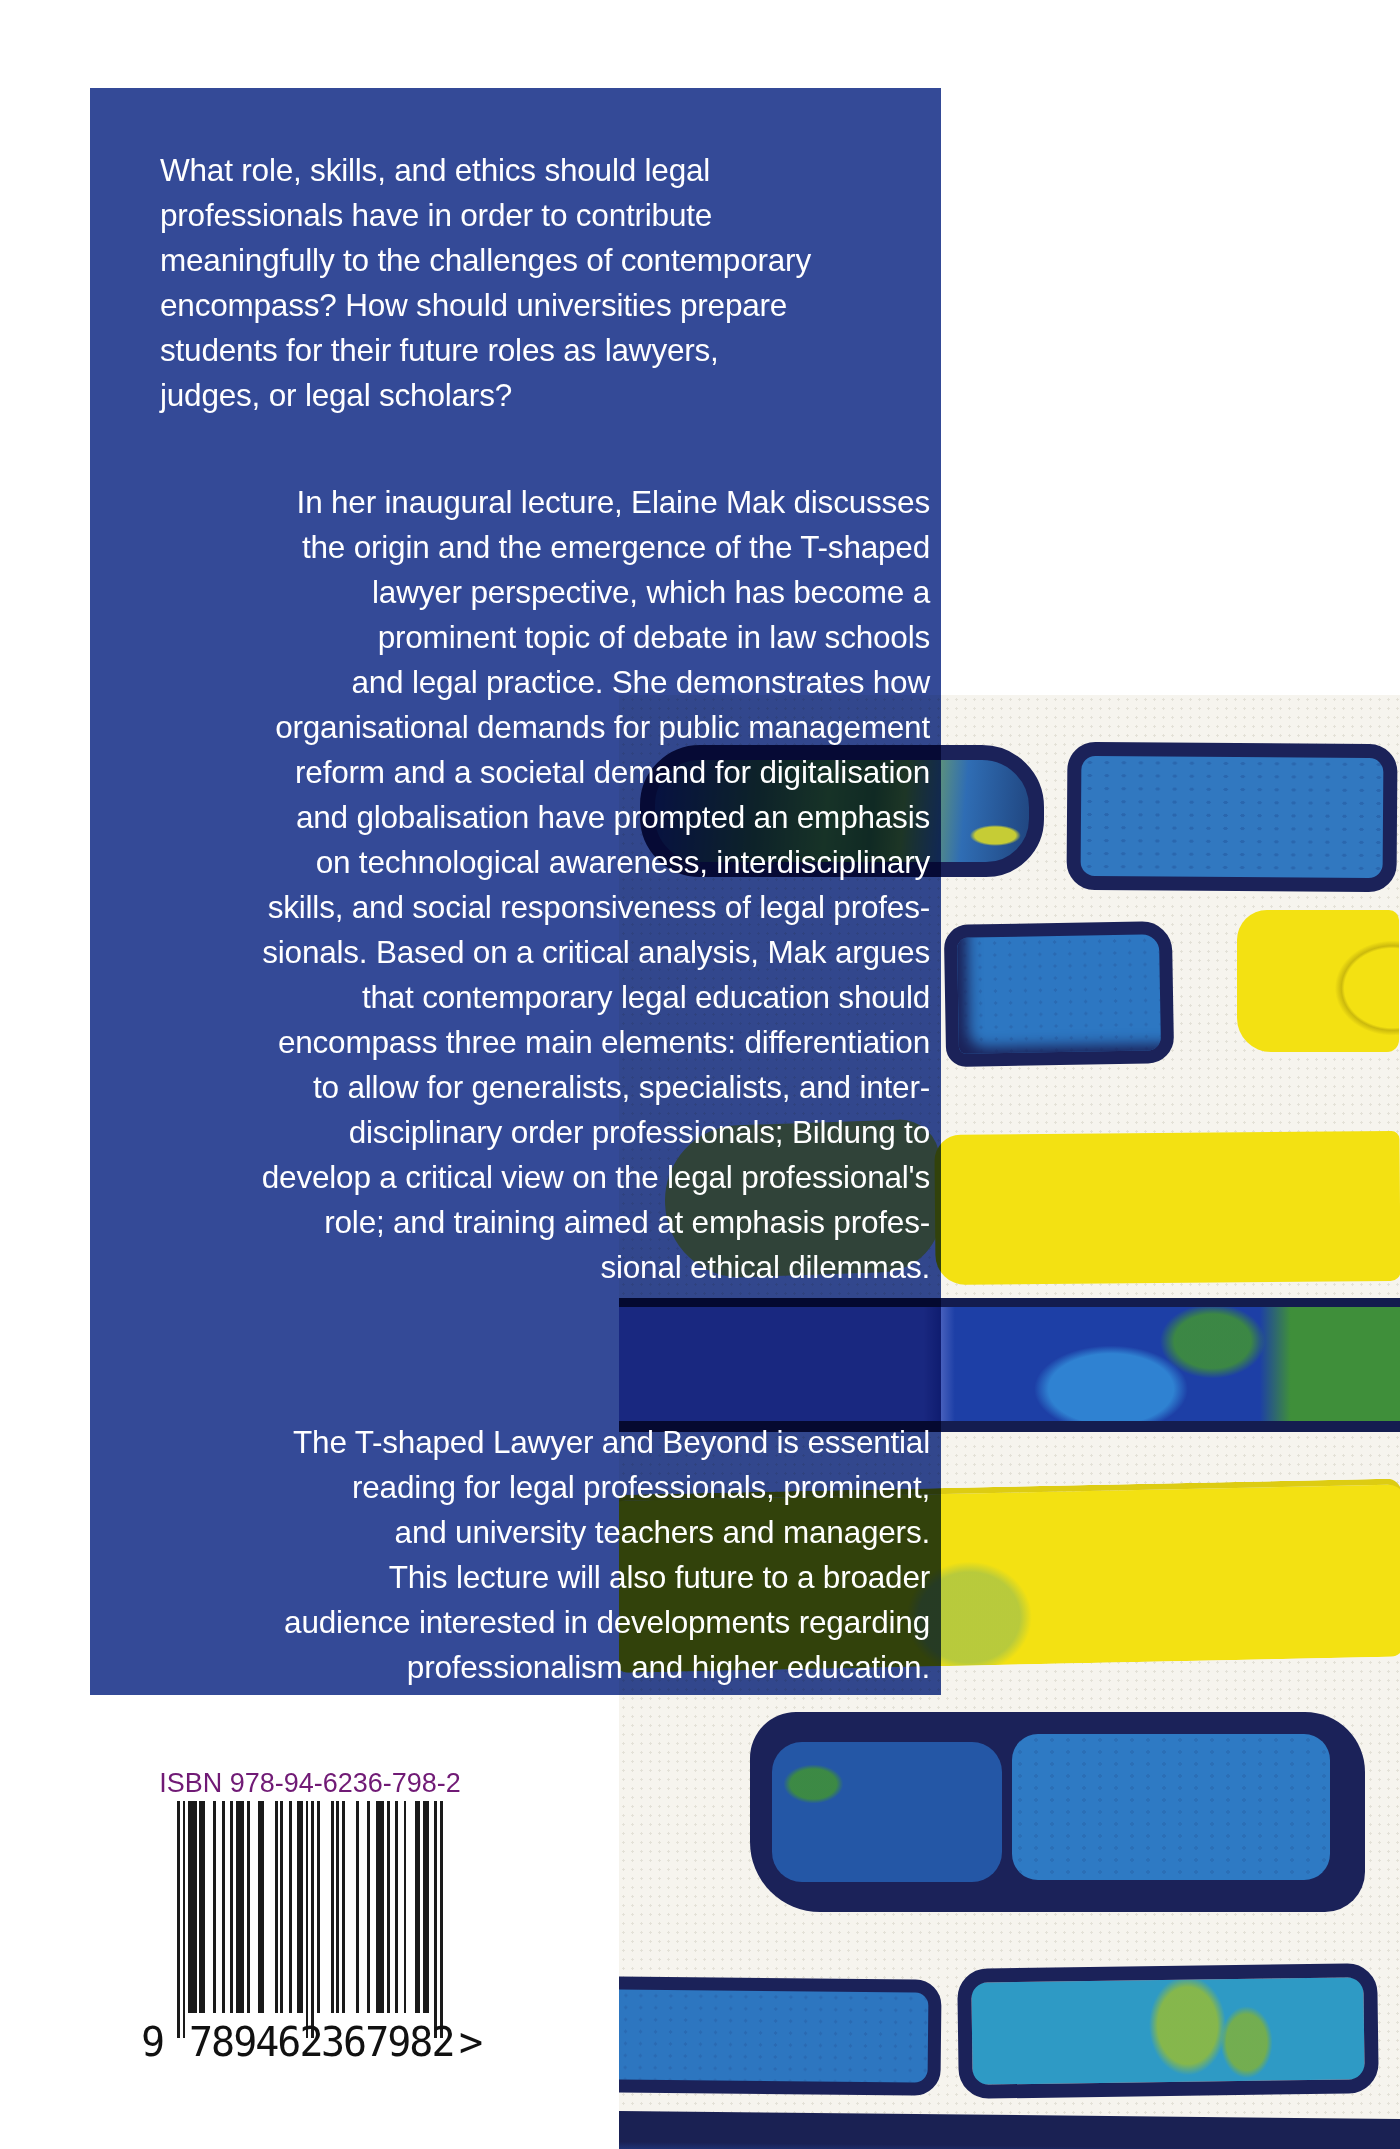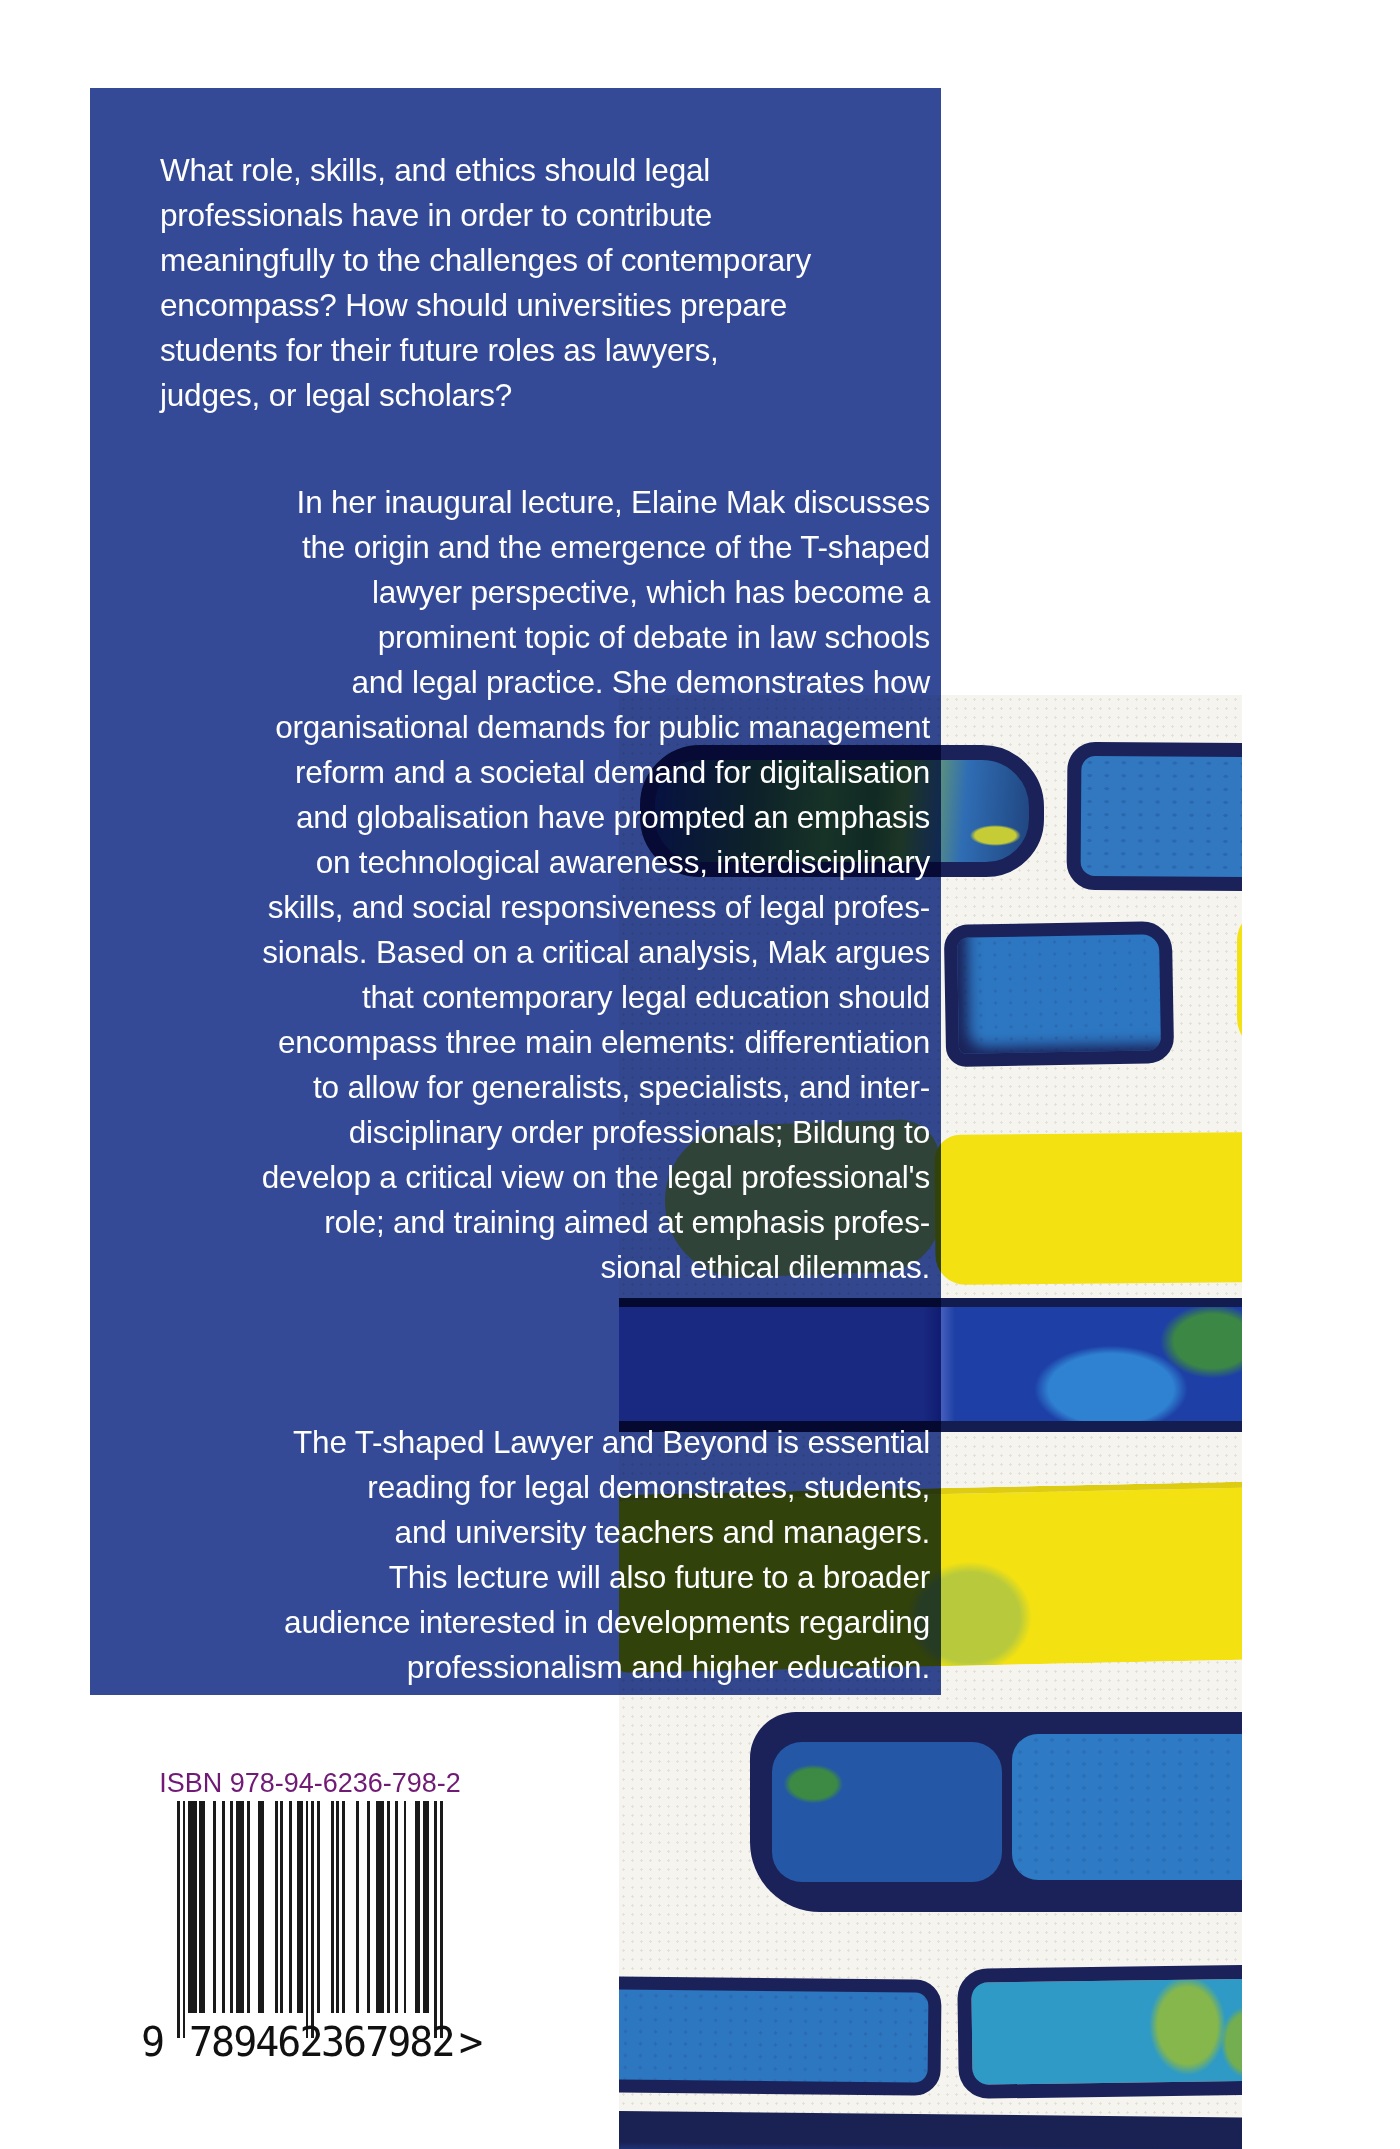--- a/index.html
+++ b/index.html
@@ -1,16 +1,16 @@
 <!DOCTYPE html>
 <html style="--box-blue: #344a97; --paper: #f6f4ee; --navy: #1b2259; --yellow: #f3e112; --stroke-blue: #2e74bd; --royal-blue: #1d3fa6; --green: #4b8f3c; --teal: #2e9ac5; --text-white: #ffffff;"><head>
 <meta charset="utf-8">
 <style>
   html,body{margin:0;padding:0;background:#ffffff;}
-  #page{position:relative;width:1242px;height:2149px;background:#ffffff;overflow:hidden;
+  #page{position:relative;width:1400px;height:2149px;background:#ffffff;overflow:hidden;
         font-family:"Liberation Sans", sans-serif;}
 
   
   #painting{position:absolute;left:619px;top:695px;width:781px;height:1454px;
             background-color:var(--paper);
             background-image:radial-gradient(rgba(205,202,188,.45) 1px, transparent 1.4px);
             background-size:9px 9px;overflow:hidden;}
   .stroke{position:absolute;box-sizing:border-box;}
 
   .s-a{left:21px;top:50px;width:404px;height:132px;border:15px solid var(--navy);
@@ -146,21 +146,21 @@
         <div class="line"><span class="seg">that contemporary legal education should</span></div>
         <div class="line"><span class="seg">encompass three main elements: differentiation</span></div>
         <div class="line"><span class="seg">to allow for generalists, specialists, and inter-</span></div>
         <div class="line"><span class="seg">disciplinary order professionals; </span><span class="seg italic">Bildung</span><span class="seg"> to</span></div>
         <div class="line"><span class="seg">develop a critical view on the legal professional's</span></div>
         <div class="line"><span class="seg">role; and training aimed at emphasis profes-</span></div>
         <div class="line"><span class="seg">sional ethical dilemmas.</span></div>
       </div>
       <div class="para gap-large">
         <div class="line"><span class="seg italic">The T-shaped Lawyer and Beyond</span><span class="seg"> is essential</span></div>
-        <div class="line"><span class="seg">reading for legal demonstrates, students,</span></div>
+        <div class="line"><span class="seg">reading for legal professionals, prominent,</span></div>
         <div class="line"><span class="seg">and university teachers and managers.</span></div>
         <div class="line"><span class="seg">This lecture will also future to a broader</span></div>
         <div class="line"><span class="seg">audience interested in developments regarding</span></div>
         <div class="line"><span class="seg">professionalism and higher education.</span></div>
       </div>
     </div>
 
   <div id="isbn-label">ISBN 978-94-6236-798-2</div>
   <div id="barcode">
     <div id="bars">

